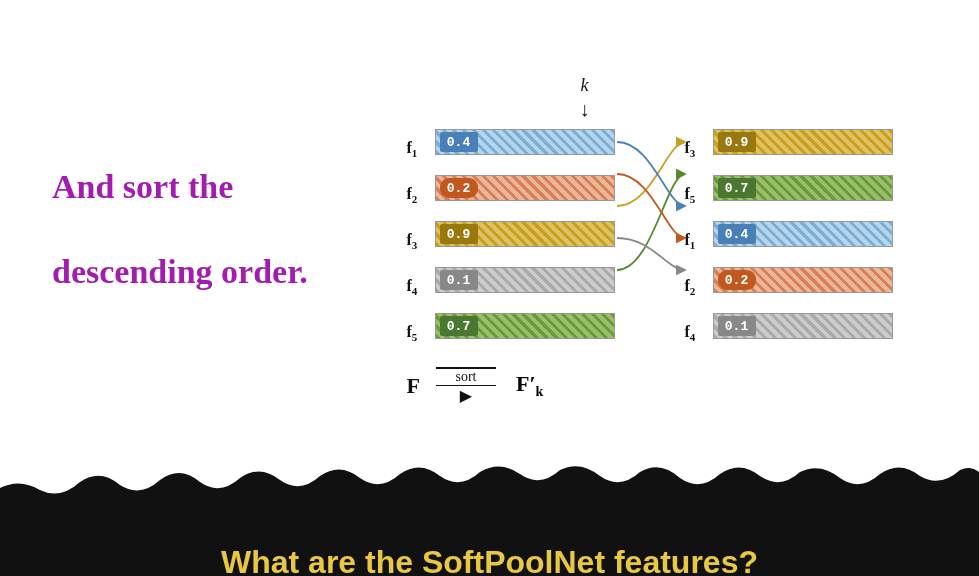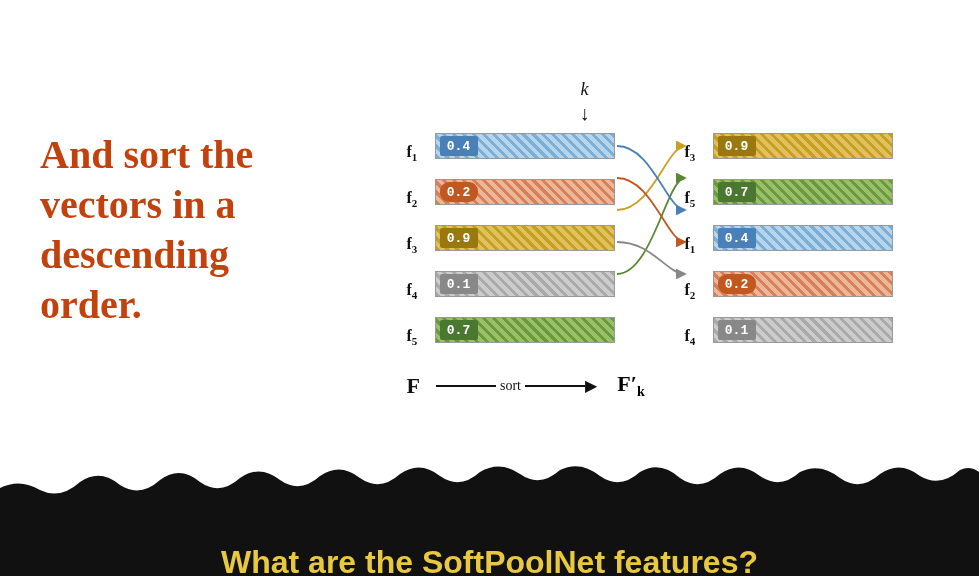--- a/index.html
+++ b/index.html
@@ -19,24 +19,24 @@
       height: 460px;
       background: #fff;
       display: flex;
       align-items: center;
       position: relative;
     }
 
     
     .left-text {
       width: 320px;
-      padding-left: 40px;
-      font-size: 40px;
-      font-weight: bold;
-      color: #c2410c;
+      padding-left: 52px;
+      font-size: 34px;
+      font-weight: bold;
+      color: #a21caf;
       line-height: 1.25;
       flex-shrink: 0;
     }
 
     
     .diagram {
       flex: 1;
       display: flex;
       flex-direction: column;
       align-items: center;
@@ -192,21 +192,21 @@
       gap: 70px;
     }
   </style>
 </head>
 <body>
 
 <div class="main-area">
 
   <div class="left-text">
     <span>And sort the</span><br>
-    <span>vectors in a</span><br>
+    <br>
     <span>descending order.</span>
   </div>
 
   <div class="diagram">
 
     <div style="display:flex;flex-direction:column;align-items:center;margin-right:120px;margin-bottom:4px;">
       <span class="k-label" style="font-style:italic;font-size:18px;">k</span>
       <span class="k-arrow">↓</span>
     </div>
 
@@ -336,21 +336,21 @@
             </marker>
             <marker id="arr-gray" markerWidth="6" markerHeight="6" refX="5" refY="3" orient="auto">
               <path d="M0,0 L6,3 L0,6 Z" fill="#888"></path>
             </marker>
           </defs>
         </svg>
       </div>
 
       <div class="sort-row" style="margin-top:14px;display:flex;align-items:center;gap:0;">
         <span class="sort-f-label" style="margin-right:16px;font-size:22px;font-weight:bold;font-family:serif;">F</span>
-        <div style="display:flex;align-items:center;">
+        <div style="display:flex;align-items:center;flex-direction:column;">
           <div style="width:60px;height:1.5px;background:#111;"></div>
           <span style="font-size:14px;color:#111;margin:0 4px;">sort</span>
           <div style="width:60px;height:1.5px;background:#111;"></div>
           <span style="font-size:16px;color:#111;">▶</span>
         </div>
         <span style="margin-left:20px;font-size:22px;font-weight:bold;font-family:serif;"><b>F</b>′<sub style="font-size:14px;">k</sub></span>
       </div>
     </div>
   </div>
 </div>

